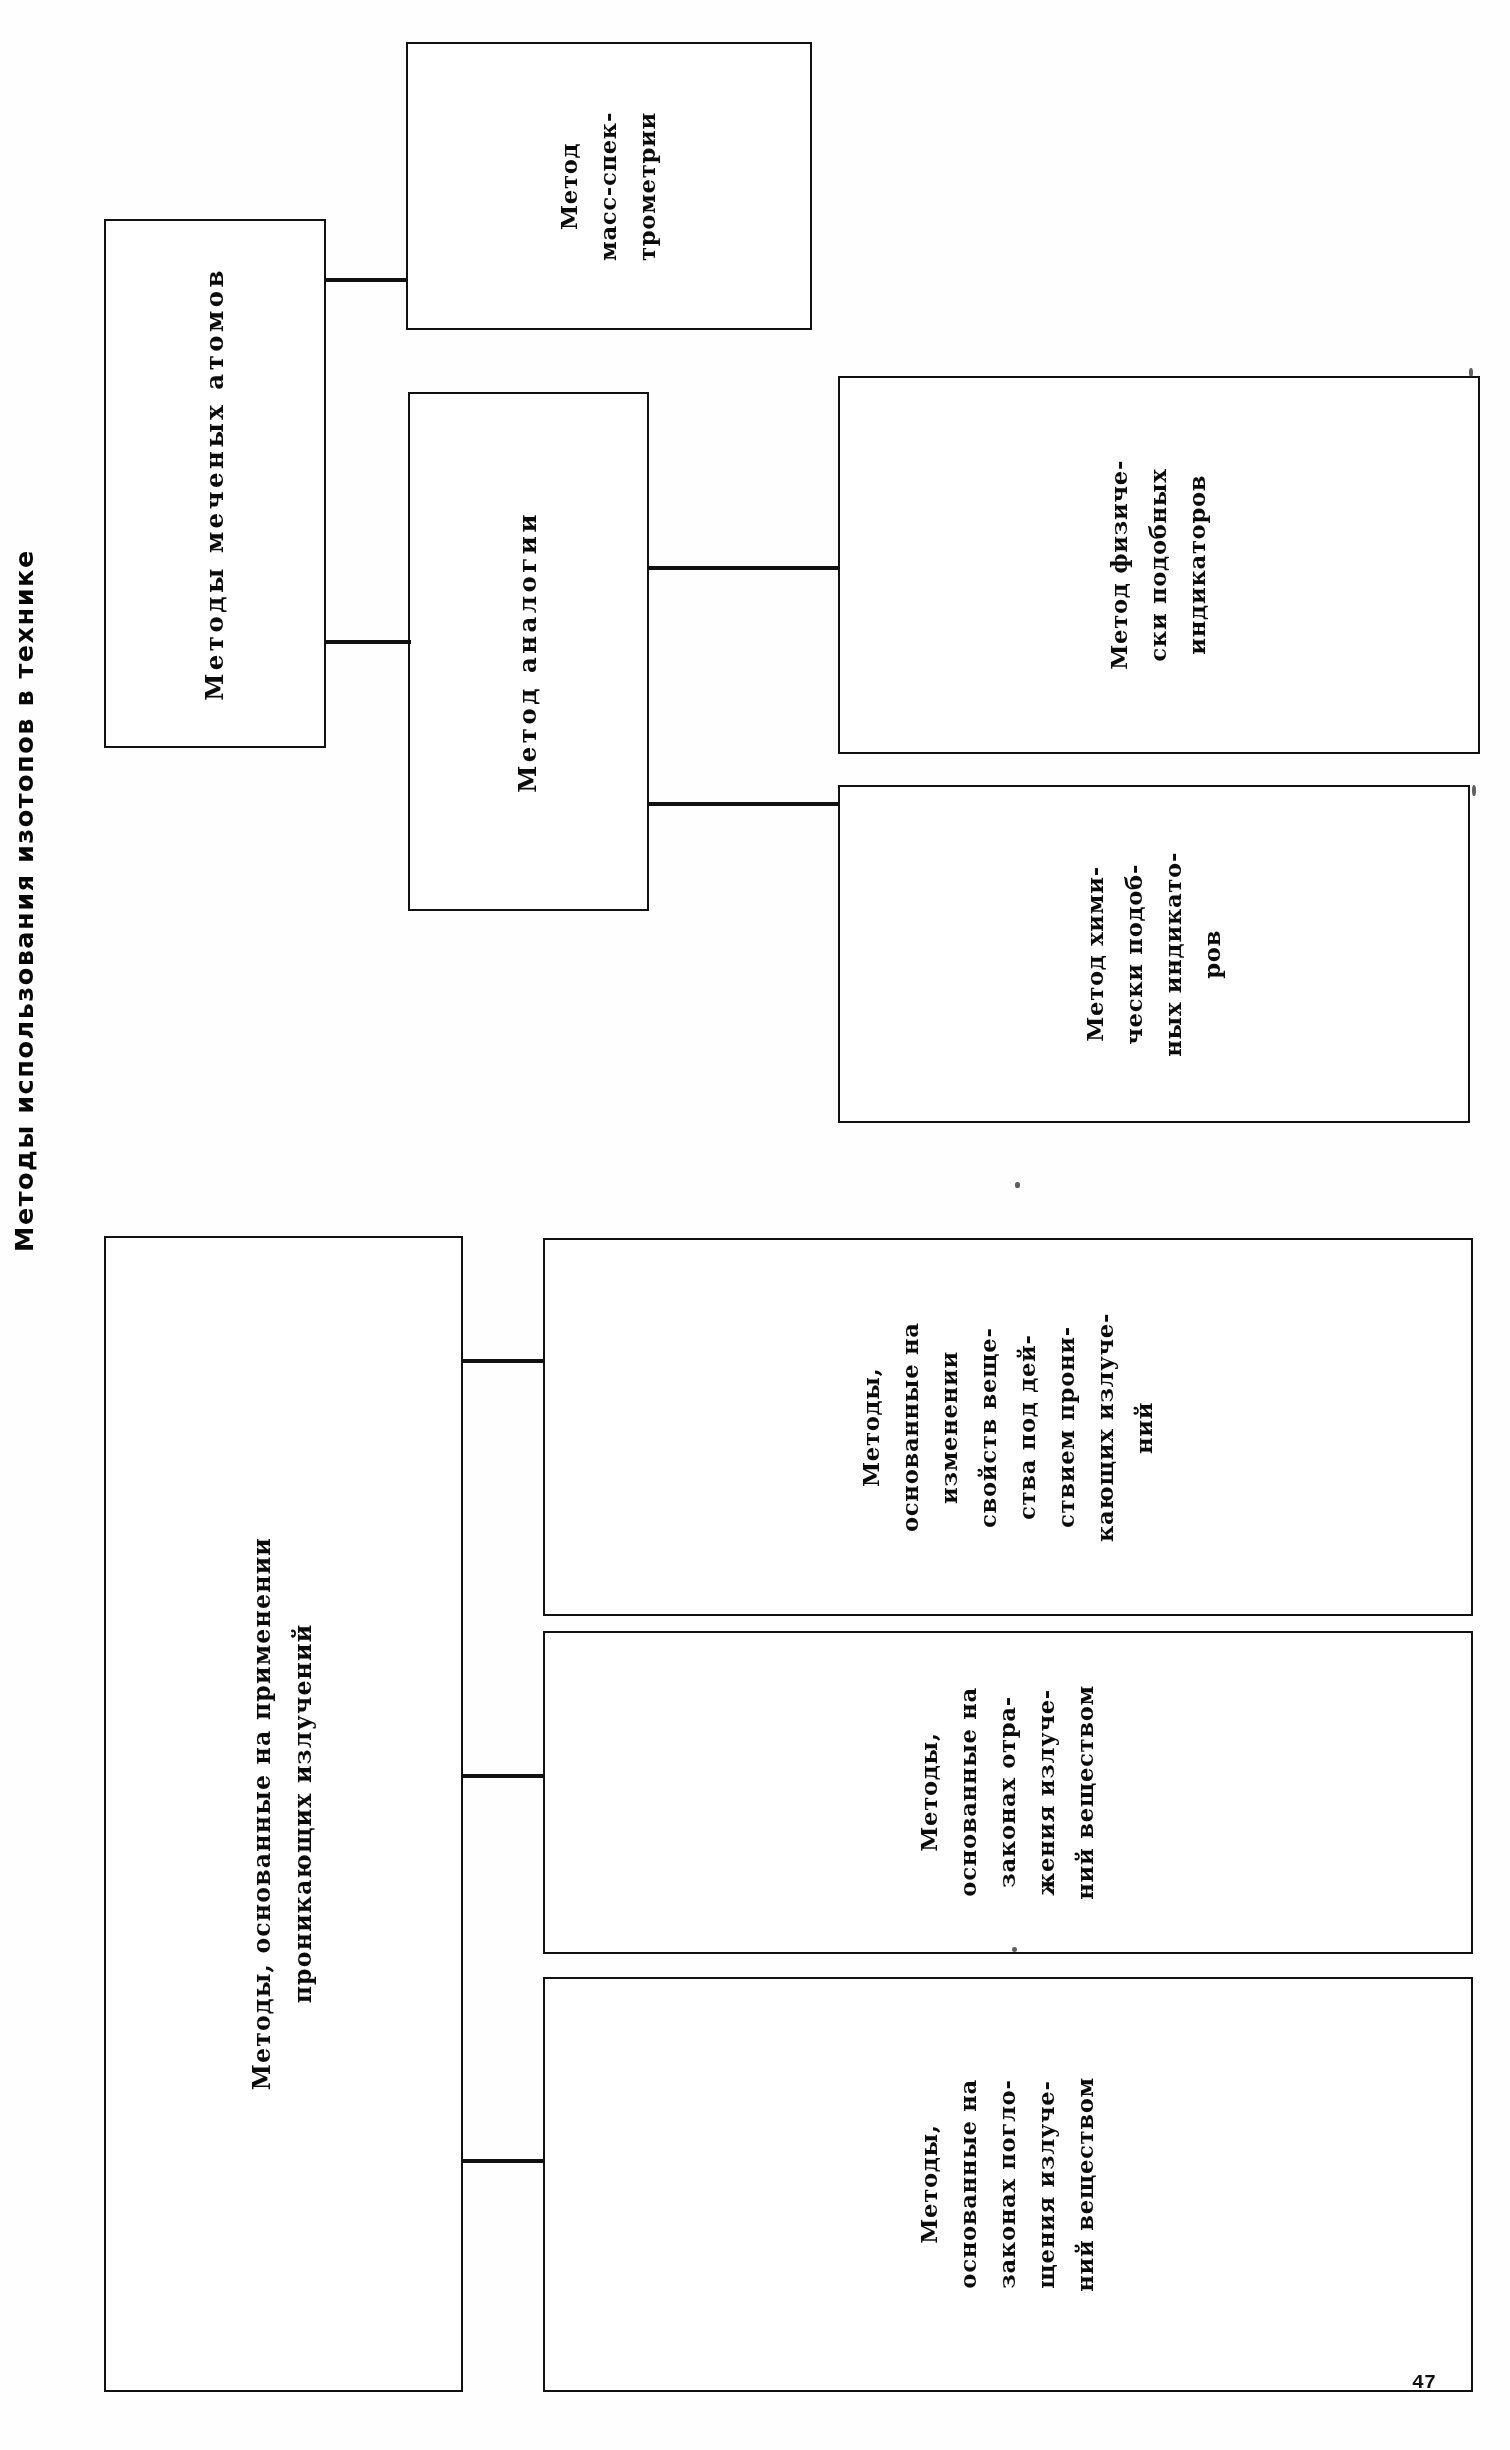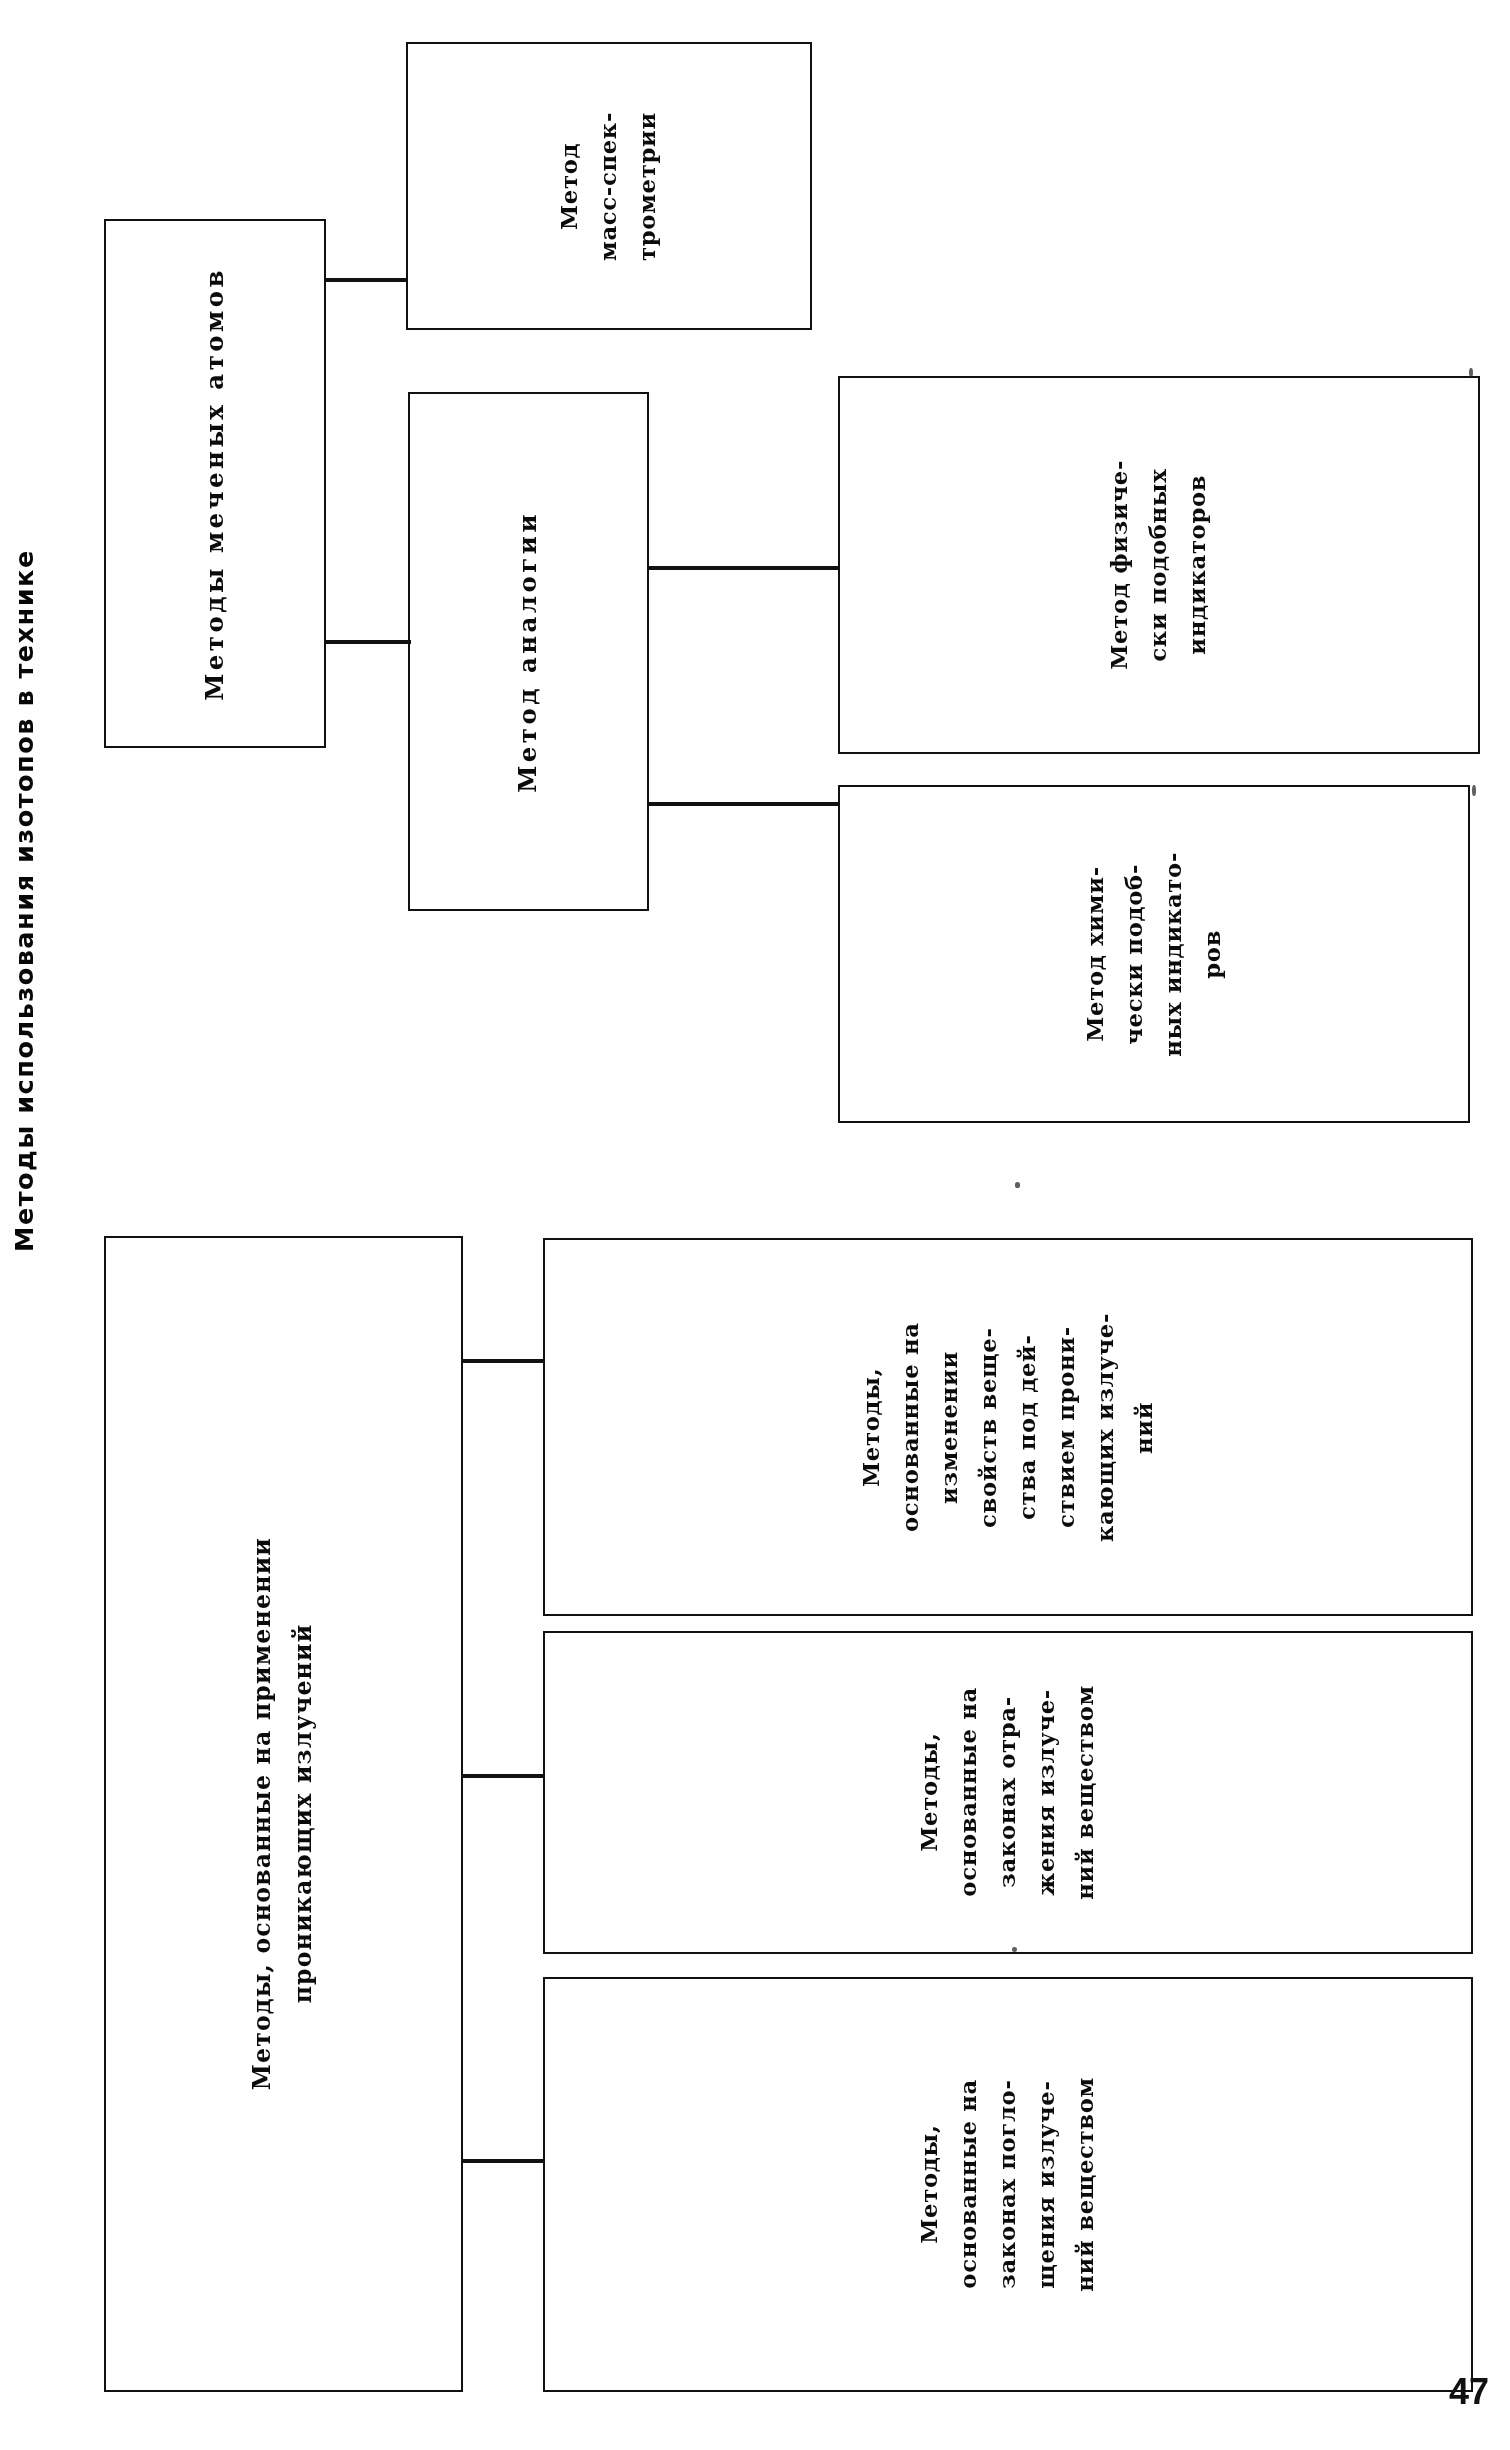--- a/index.html
+++ b/index.html
@@ -61,25 +61,24 @@
   
   .conn-h {
     position: absolute;
     height: 3.8px;
     background: #111;
   }
 
   
   .pageno {
     position: absolute;
-    font-family: Liberation Sans, sans-serif;
+    font-family: Liberation Mono, monospace;
     font-weight: bold;
-    font-size: 36px;
+    font-size: 20px;
     color: #111;
-    margin-left: 37px;
   }
 
   
   .speck {
     position: absolute;
     background: #2a2a2a;
     width: 2.8px;
     height: 2.8px;
     border-radius: 50%;
     opacity: .75;

